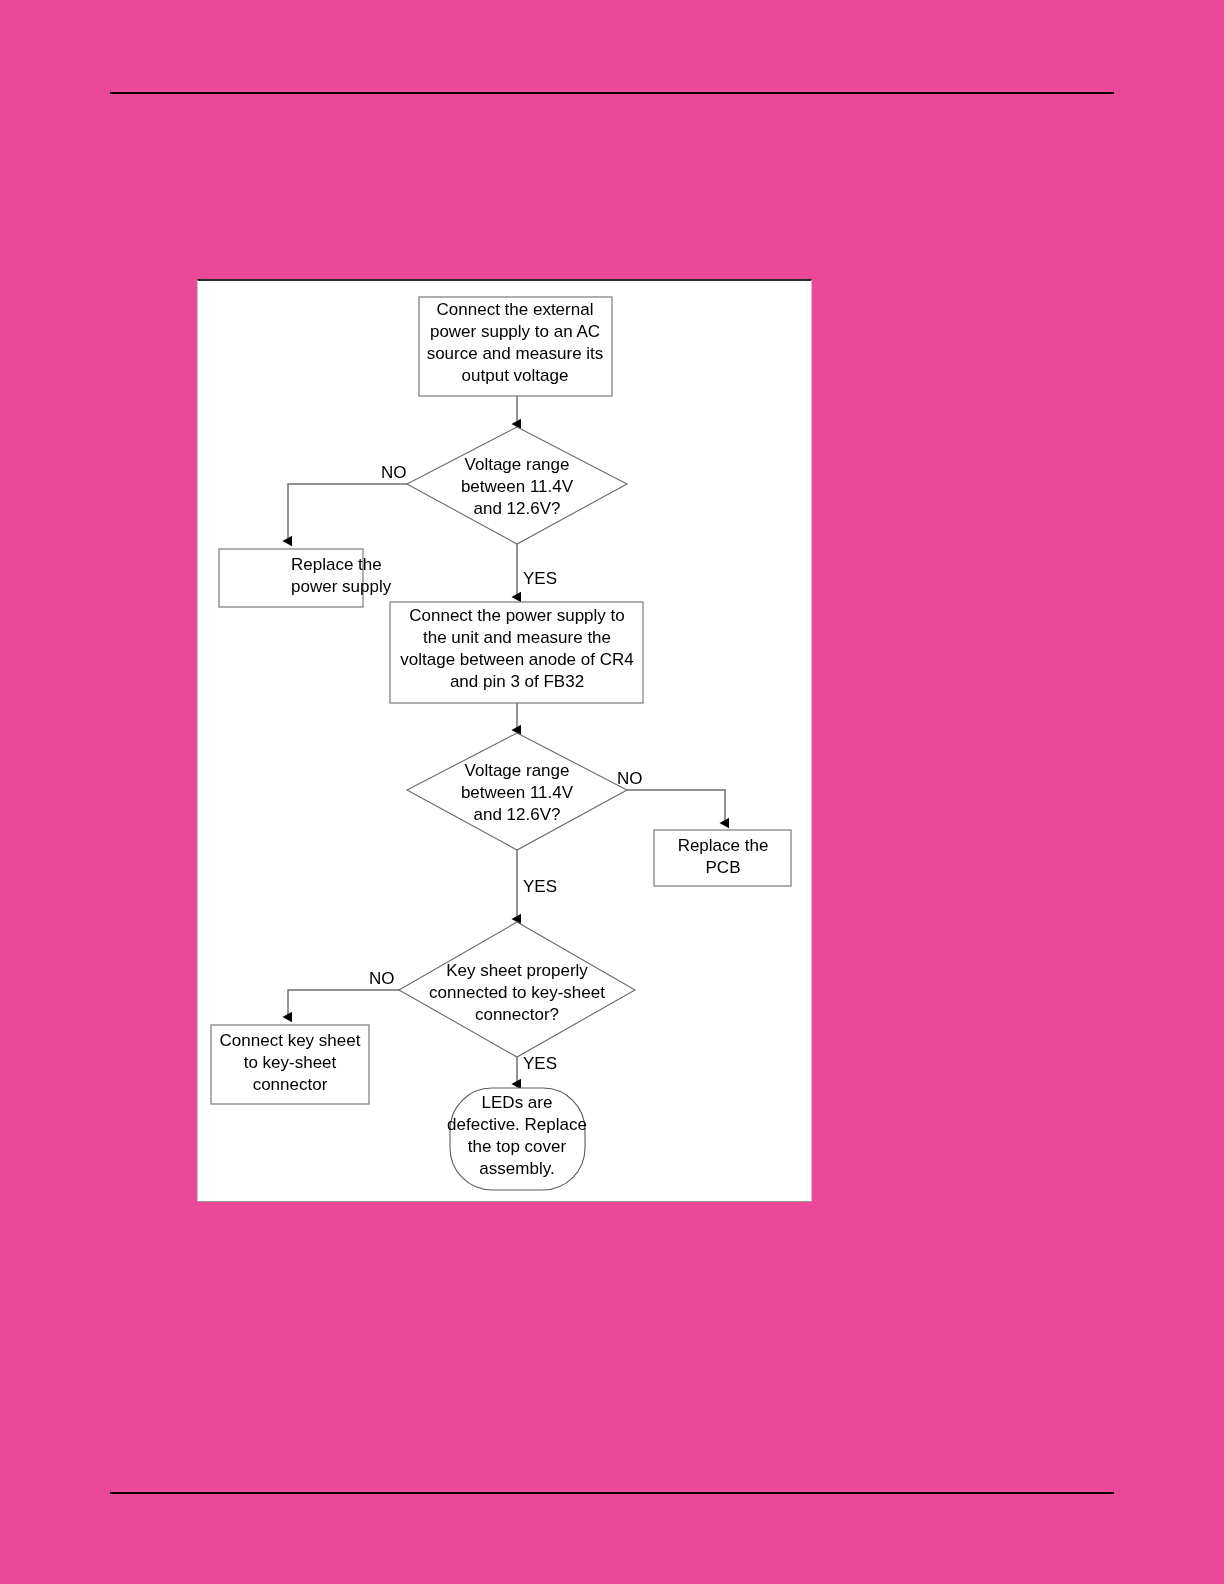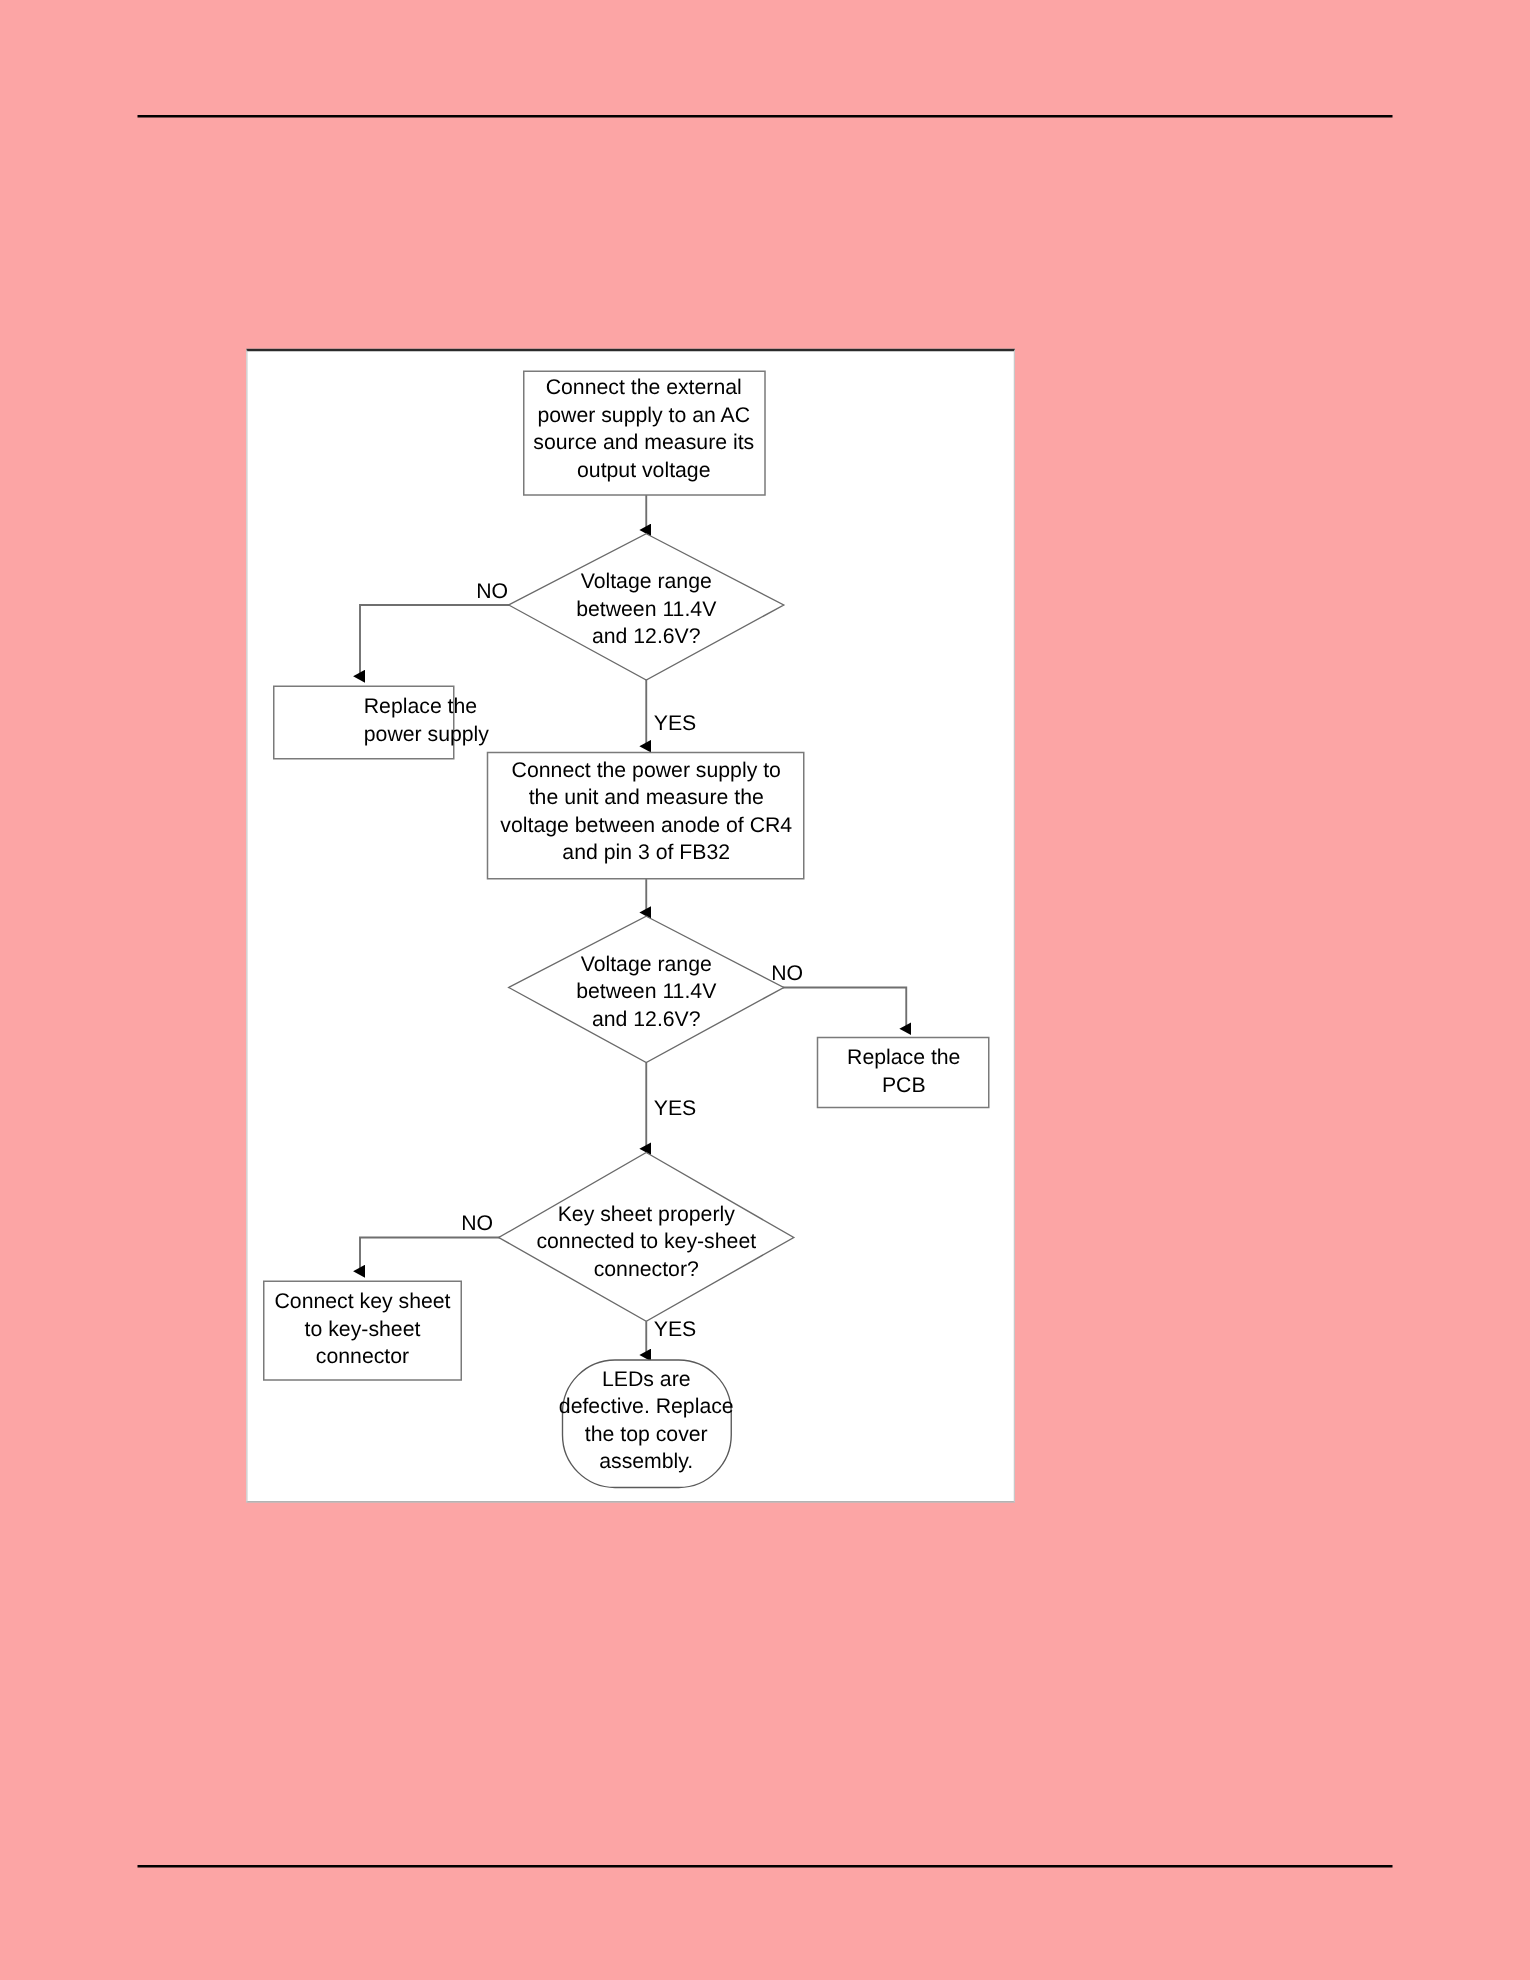--- a/index.html
+++ b/index.html
@@ -11,21 +11,21 @@
     width: 1224px;
     height: 1584px;
     position: relative;
     font-family: "Liberation Sans", sans-serif;
     color: #000000;
     overflow: hidden;
   }
   .page {
     position: absolute;
     inset: 0;
-    background: #fca5a5;
+    background: #ec4899;
     padding-left: 36px;
   }
   
   .rule {
     position: absolute;
     left: 110px;
     width: 1004px;
     height: 2px;
     background: #000000;
   }

